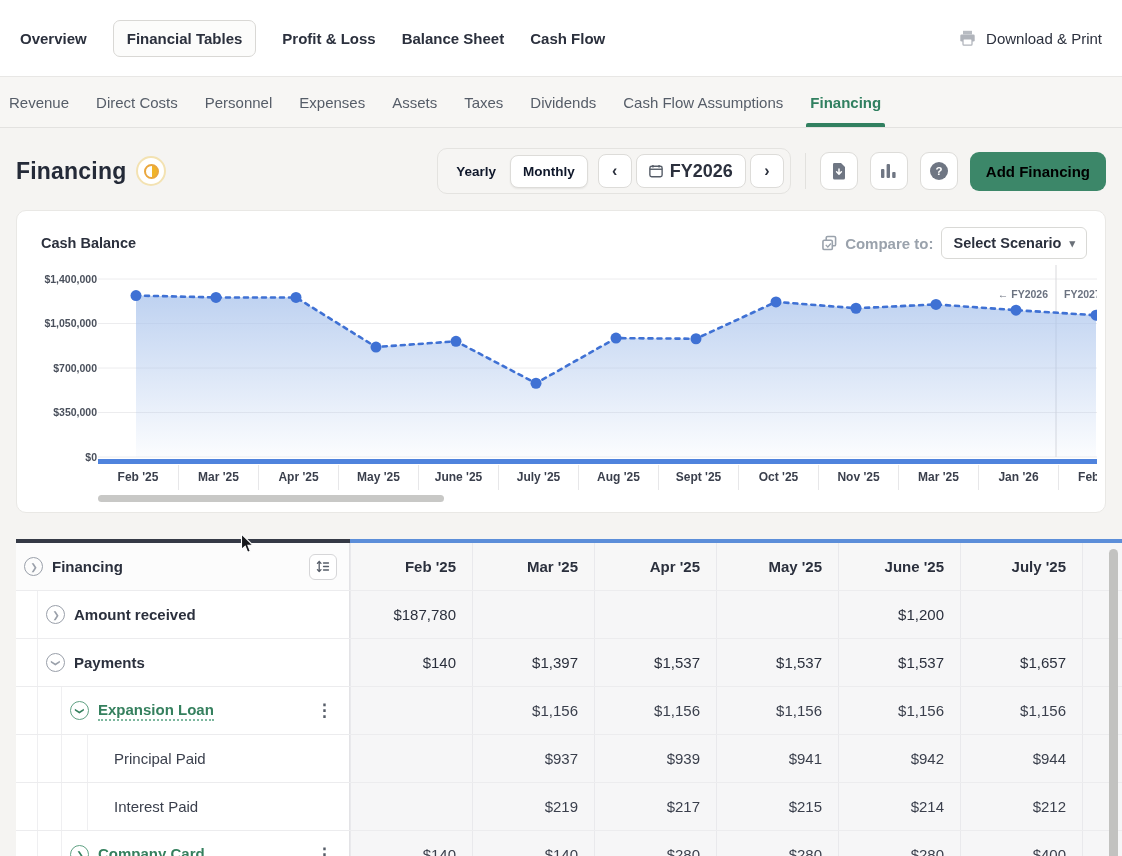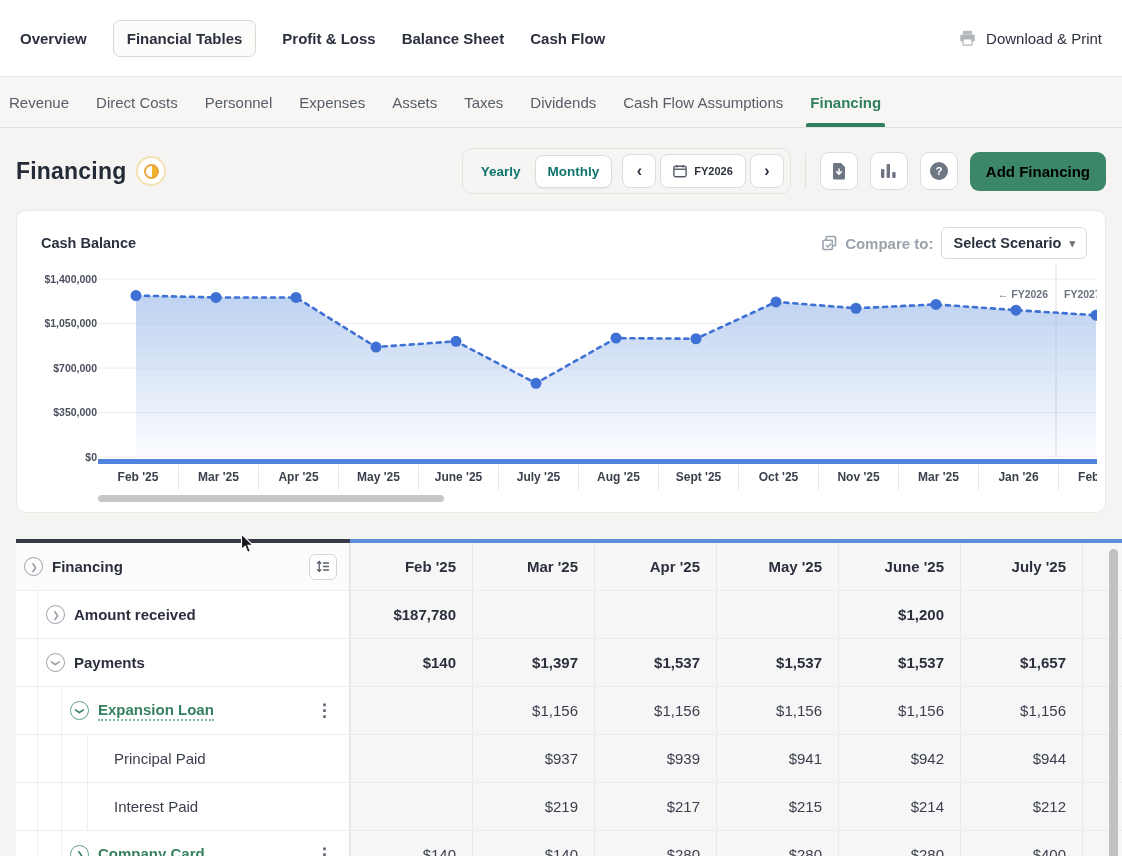--- a/index.html
+++ b/index.html
@@ -20,25 +20,25 @@
   .sub-item.active { color:#318060; font-weight:bold; }
   .sub-item.active::after { content:""; position:absolute; left:-4px; right:-4px; bottom:0; height:4px; background:#318060; border-radius:2px 2px 0 0; }
 
   
   .titlebar { display:flex; align-items:center; padding:20px 16px 14px 16px; }
   .page-title { font-size:23px; font-weight:800; color:#242a38; letter-spacing:.2px; }
   .coin { width:30px; height:30px; border-radius:50%; border:2px solid #f3e2b2; background:#fff; margin-left:10px; display:flex; align-items:center; justify-content:center; }
   .coin-inner { width:15px; height:15px; border-radius:50%; border:2px solid #eaa73e; background:linear-gradient(90deg,#fff 50%,#f0b429 50%); }
   .titlebar-right { margin-left:auto; display:flex; align-items:center; gap:12px; }
   .period-group { display:flex; align-items:center; background:#f6f5f3; border:1px solid #e4e3e0; border-radius:10px; padding:5px 6px; gap:4px; }
-  .seg { font-size:13.5px; font-weight:bold; color:#0f766e; padding:8px 12px; cursor:pointer; border-radius:8px; }
+  .seg { font-size:13.5px; font-weight:bold; color:#0f172a; padding:8px 12px; cursor:pointer; border-radius:8px; }
   .seg.selected { background:#fff; border:1px solid #dddcd9; box-shadow:0 1px 2px rgba(0,0,0,.07); }
   .mini-btn { background:#fff; border:1px solid #dddcd9; border-radius:8px; height:34px; display:flex; align-items:center; justify-content:center; cursor:pointer; font-weight:bold; color:#2b303d; }
   .nav-arrow { width:34px; font-size:16px; }
-  .fy-btn { padding:0 12px; gap:7px; font-size:11px; }
+  .fy-btn { padding:0 12px; gap:7px; font-size:18px; }
   .group-gap { width:2px; }
   .tool-divider { width:1px; height:36px; background:#e2e1de; margin:0 2px; }
   .icon-btn { width:38px; height:38px; background:#fff; border:1px solid #dddcd9; border-radius:9px; display:flex; align-items:center; justify-content:center; cursor:pointer; }
   .add-btn { background:#3c8769; color:#000000; font-size:15px; font-weight:bold; border:none; border-radius:9px; padding:11px 16px; cursor:pointer; }
 
   
   .chart-card { margin:2px 16px 0 16px; background:#fff; border:1px solid #e9e8e5; border-radius:10px; padding:16px 8px 10px 8px; height:303px; position:relative; overflow:hidden; }
   .chart-head { display:flex; align-items:center; padding:0 10px 0 16px; }
   .chart-title { font-size:14.5px; font-weight:bold; color:#2b303d; }
   .compare { margin-left:auto; display:flex; align-items:center; gap:8px; }
@@ -59,21 +59,21 @@
   .t-row { display:flex; height:48px; border-bottom:1px solid #ececee; background:#fff; }
   .label-cell { width:334px; flex:0 0 334px; display:flex; align-items:center; background:#fff; border-right:1px solid #e3e3e6; position:relative; }
   .gutter { height:100%; border-right:1px solid #efeff1; flex:0 0 auto; }
   .val-cell { width:122px; flex:0 0 122px; display:flex; align-items:center; justify-content:flex-end; padding-right:16px; background:#f6f6f7; border-left:1px solid #e9e9ec; font-size:15px; color:#3a3f4c; }
   .val-cell:first-of-type { border-left:none; }
   .filler-cell { flex:1; background:#f6f6f7; border-left:1px solid #e9e9ec; }
   .t-row.header .label-cell { background:#fcfcfc; }
   .t-row.header .val-cell { font-weight:bold; color:#2b303d; background:#f7f7f7; }
   .row-label { font-size:15px; color:#3a3f4c; white-space:nowrap; }
   .t-row.group .row-label, .t-row.header .row-label { font-weight:bold; color:#2b303d; }
-  .t-row.group .val-cell { font-weight:bold; color:#2b303d; }
+  .t-row.group .val-cell { font-weight:normal; color:#2b303d; }
   .t-row.link .row-label { color:#35805e; font-weight:bold; border-bottom:2px dotted #7db79e; padding-bottom:1px; cursor:pointer;text-align:center; }
   .exp-circle { width:19px; height:19px; border-radius:50%; border:1.5px solid #9aa0aa; color:#9aa0aa; display:flex; align-items:center; justify-content:center; margin:0 9px 0 8px; font-size:9px; cursor:pointer; flex:0 0 auto; }
   .t-row.link .exp-circle { border-color:#5fa183; color:#35805e; }
   .exp-circle .g { display:block; transform:translateX(.5px); }
   .exp-circle.down .g { transform:rotate(90deg); }
   .kebab { margin-left:auto; padding:0 16px; color:#565d68; font-size:17px; font-weight:bold; cursor:pointer; }
   .settings-btn { margin-left:auto; margin-right:12px; width:28px; height:26px; border:1px solid #d6d6d8; border-radius:6px; background:#fff; display:flex; align-items:center; justify-content:center; cursor:pointer; }
   .v-scrollbar { position:absolute; top:10px; right:4px; width:9px; height:400px; background:#c2c2c0; border-radius:5px; cursor:pointer; }
 
   .cursor { position:absolute; left:240px; top:533px; pointer-events:none; z-index:50; }

